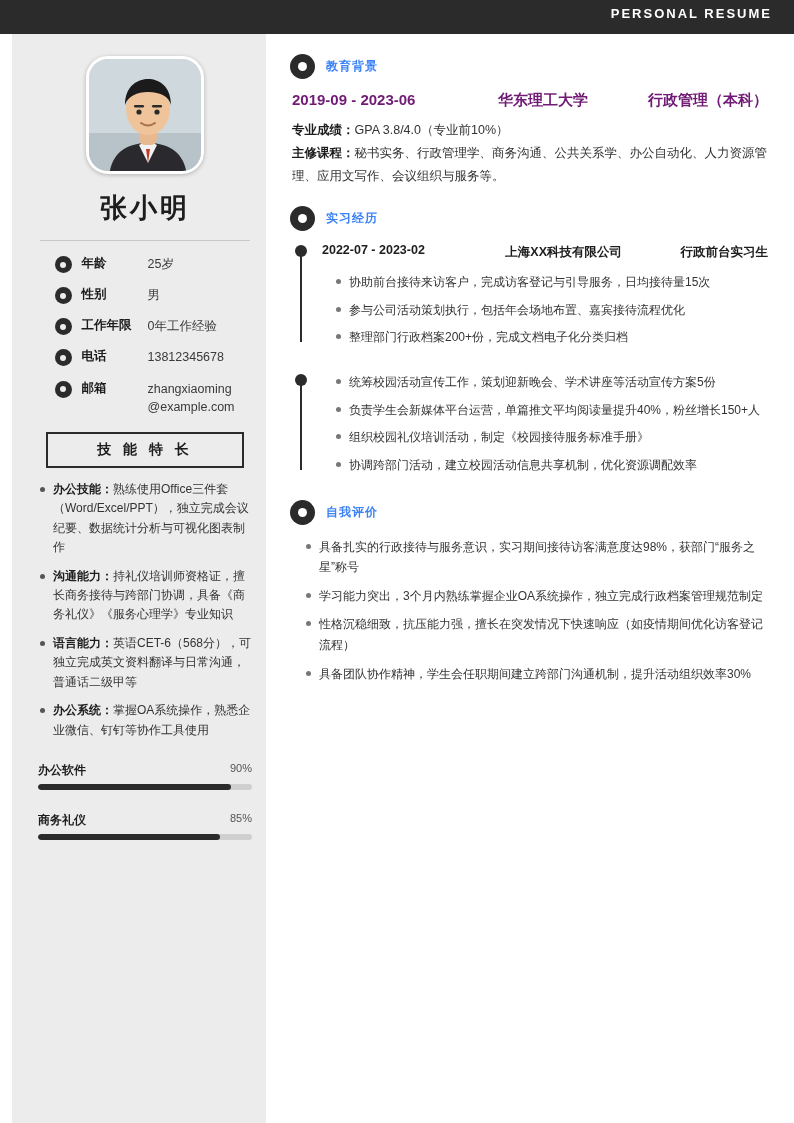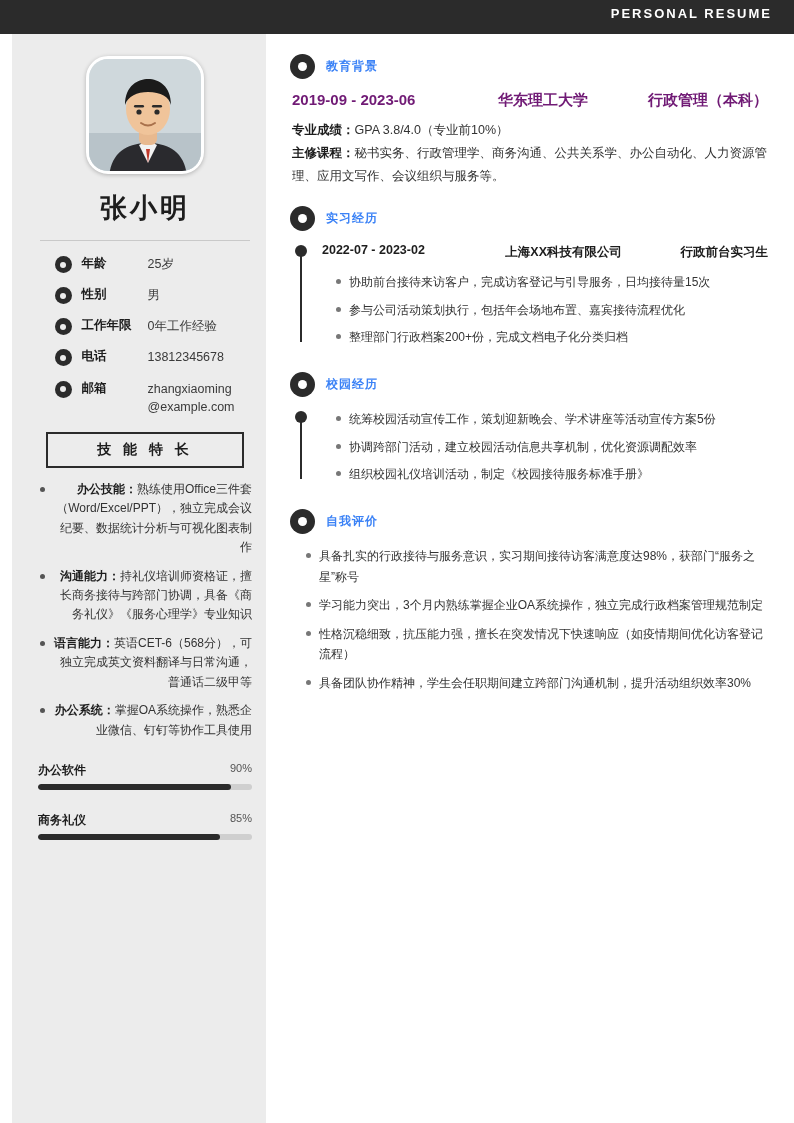--- a/index.html
+++ b/index.html
@@ -52,21 +52,21 @@
 
   .job-list { margin-top: 4px; }
   .job-row { display: flex; font-size: 12.5px; margin-bottom: 11px; }
   .job-label { width: 76px; font-weight: bold; color: #1d1d1d; flex:0 0 auto; }
   .job-value { font-weight: bold; color:#1d1d1d; }
 
   .skill-title-box {
     margin: 16px 8px 0; border: 2px solid #2b2b2b; text-align: center;
     padding: 7px 0; font-size: 14px; font-weight: bold; letter-spacing: 4px; color:#1d1d1d;
   }
-  .skill-items { margin-top: 12px; text-align: right; }
+  .skill-items { margin-top: 12px; }
   .skill-item { display: flex; font-size: 12px; line-height: 1.62; margin-bottom: 9px; color:#333; }
   .dot { width:5px;height:5px;border-radius:50%;background:#555;margin:7px 8px 0 2px;flex:0 0 auto; }
   .skill-item b { color:#1d1d1d; }
 
   .bars { margin-top: 6px; }
   .bar-block { margin-bottom: 13px; margin-top: 22px; }
   .bar-head { display:flex; justify-content: space-between; font-size:12px; font-weight:bold; color:#1d1d1d; margin-bottom:5px;}
   .bar-head .pct { font-weight: normal; color:#555; font-size:11px; }
   .bar-track { height: 6px; background:#cfcfcf; border-radius:3px; overflow:hidden; }
   .bar-fill { height:6px; background:#2b2b2b; border-radius:3px; }
@@ -270,40 +270,38 @@
             </div>
           <div class="tl-item">
               <span class="dot"></span>
               <span>整理部门行政档案200+份，完成文档电子化分类归档</span>
             </div>
         </div>
       </div>
     </div>
 
     <div class="sec" style="margin-top:24px">
-      <div class="sec-head">
-        <span class="sec-ring">
-            <i></i>
-          </span>
-        <span class="sec-title">校园经历</span>
-      </div>
       <div class="tl">
         <span class="tl-dot" style="top:2px"></span>
         <div class="tl-items">
           <div class="tl-item">
               <span class="dot"></span>
               <span>统筹校园活动宣传工作，策划迎新晚会、学术讲座等活动宣传方案5份</span>
             </div>
           <div class="tl-item">
               <span class="dot"></span>
+              <span>负责学生会新媒体平台运营，单篇推文平均阅读量提升40%，粉丝增长150+人</span>
+            </div>
+          <div class="tl-item">
+              <span class="dot"></span>
+              <span>组织校园礼仪培训活动，制定《校园接待服务标准手册》</span>
+            </div>
+          <div class="tl-item">
+              <span class="dot"></span>
               <span>协调跨部门活动，建立校园活动信息共享机制，优化资源调配效率</span>
-            </div>
-          <div class="tl-item">
-              <span class="dot"></span>
-              <span>组织校园礼仪培训活动，制定《校园接待服务标准手册》</span>
             </div>
         </div>
       </div>
     </div>
 
     <div class="sec" style="margin-top:24px">
       <div class="sec-head">
         <span class="sec-ring">
             <i></i>
           </span>

